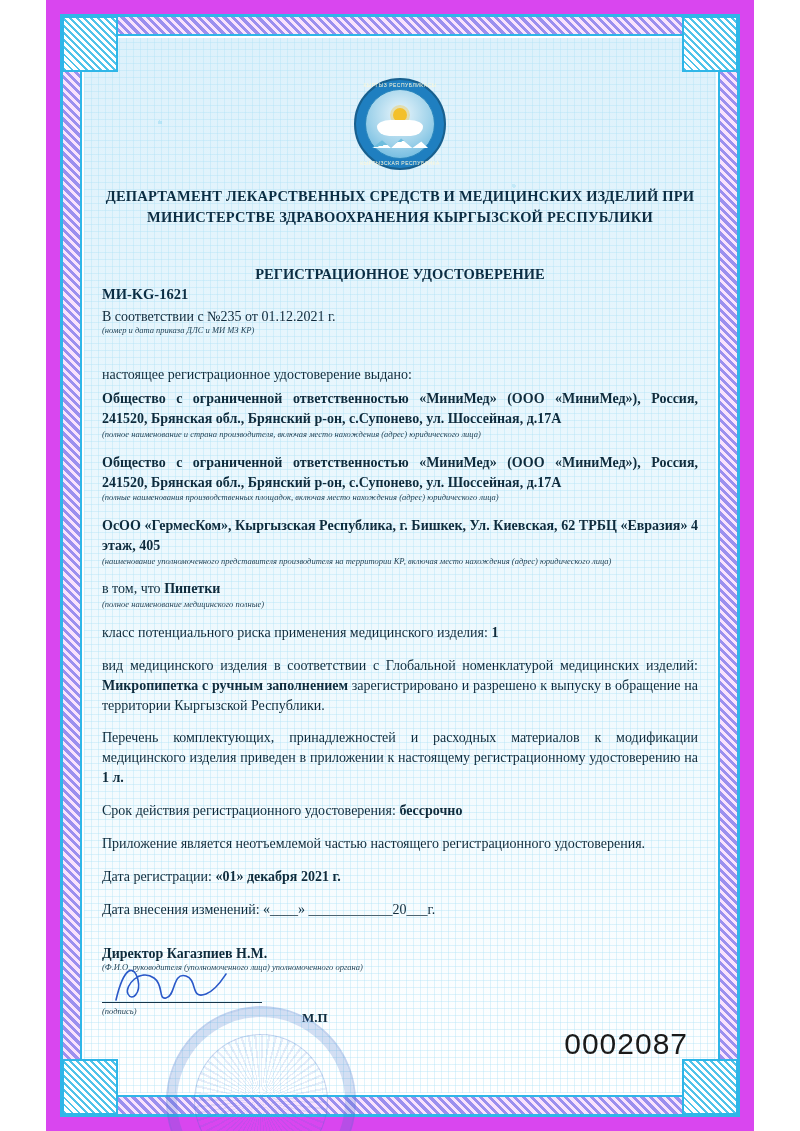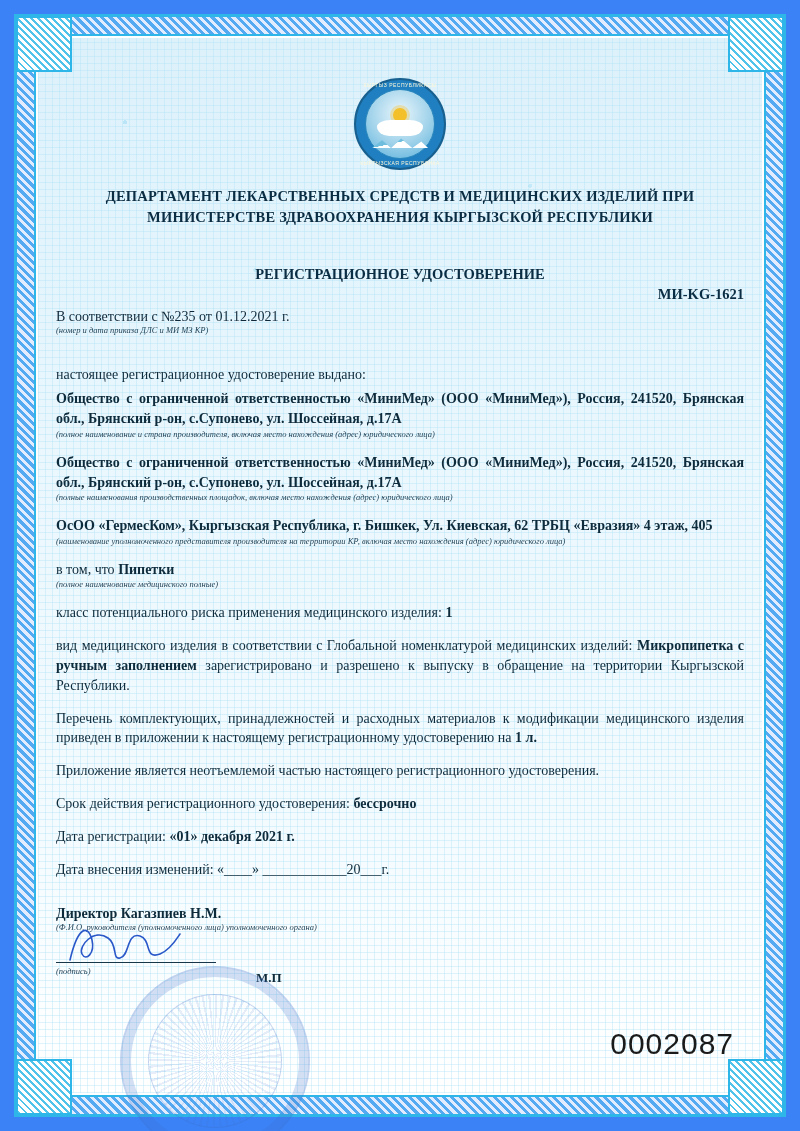--- a/index.html
+++ b/index.html
@@ -5,24 +5,24 @@
   html, body {
     margin: 0;
     padding: 0;
     background: #ffffff;
   }
   body {
     font-family: "Liberation Serif", serif;
   }
   .page {
     position: relative;
-    width: 800px;
+    width: 708px;
     height: 1131px;
     margin: 0 auto;
-    background: #3b82f6;
+    background: #d946ef;
     overflow: hidden;
   }
   
   .frame-outer {
     position: absolute;
     left: 14px;
     top: 14px;
     right: 14px;
     bottom: 14px;
     border: 3px solid #2fb6e8;
@@ -161,21 +161,21 @@
   }
   .cert-title {
     text-align: center;
     font-weight: bold;
     font-size: 14.5px;
     margin-top: 36px;
     line-height: 1.5;
     color: #0b2d43;
   }
   .cert-number {
-    text-align: right;
+    text-align: left;
     font-weight: bold;
     font-size: 14.5px;
     color: #0b2d43;
   }
   .order-line {
     font-size: 14px;
     margin-top: 6px;
     color: #10293a;
   }
   .caption {
@@ -314,25 +314,25 @@
       </div>
 
       <div class="para">
         <span>вид медицинского изделия в соответствии с Глобальной номенклатурой медицинских изделий: </span><span class="b">Микропипетка с ручным заполнением</span><span> зарегистрировано и разрешено к выпуску в обращение на территории Кыргызской Республики.</span>
       </div>
 
       <div class="para">
         <span>Перечень комплектующих, принадлежностей и расходных материалов к модификации медицинского изделия приведен в приложении к настоящему регистрационному удостоверению на </span><span class="b">1 л.</span>
       </div>
 
+      <div class="para">
+        <span>Срок действия регистрационного удостоверения: </span><span class="b">бессрочно</span>
+      </div>
+
       <div class="para">Приложение является неотъемлемой частью настоящего регистрационного удостоверения.</div>
-
-      <div class="para">
-        <span>Срок действия регистрационного удостоверения: </span><span class="b">бессрочно</span>
-      </div>
 
       <div class="para">
         <span>Дата регистрации: </span><span class="b">«01» декабря 2021 г.</span>
       </div>
 
       <div class="para">Дата внесения изменений: «____» ____________20___г.</div>
 
       <div class="sign-block">
         <div class="sign-name">Директор Кагазпиев Н.М.</div>
         <div class="caption">(Ф.И.О. руководителя (уполномоченного лица) уполномоченного органа)</div>

